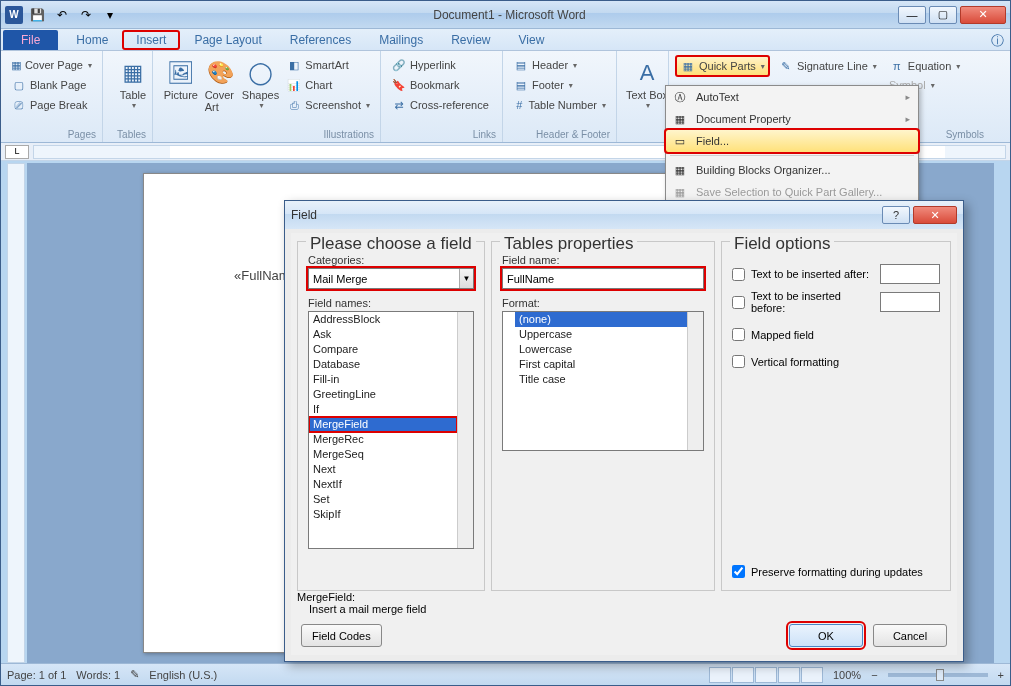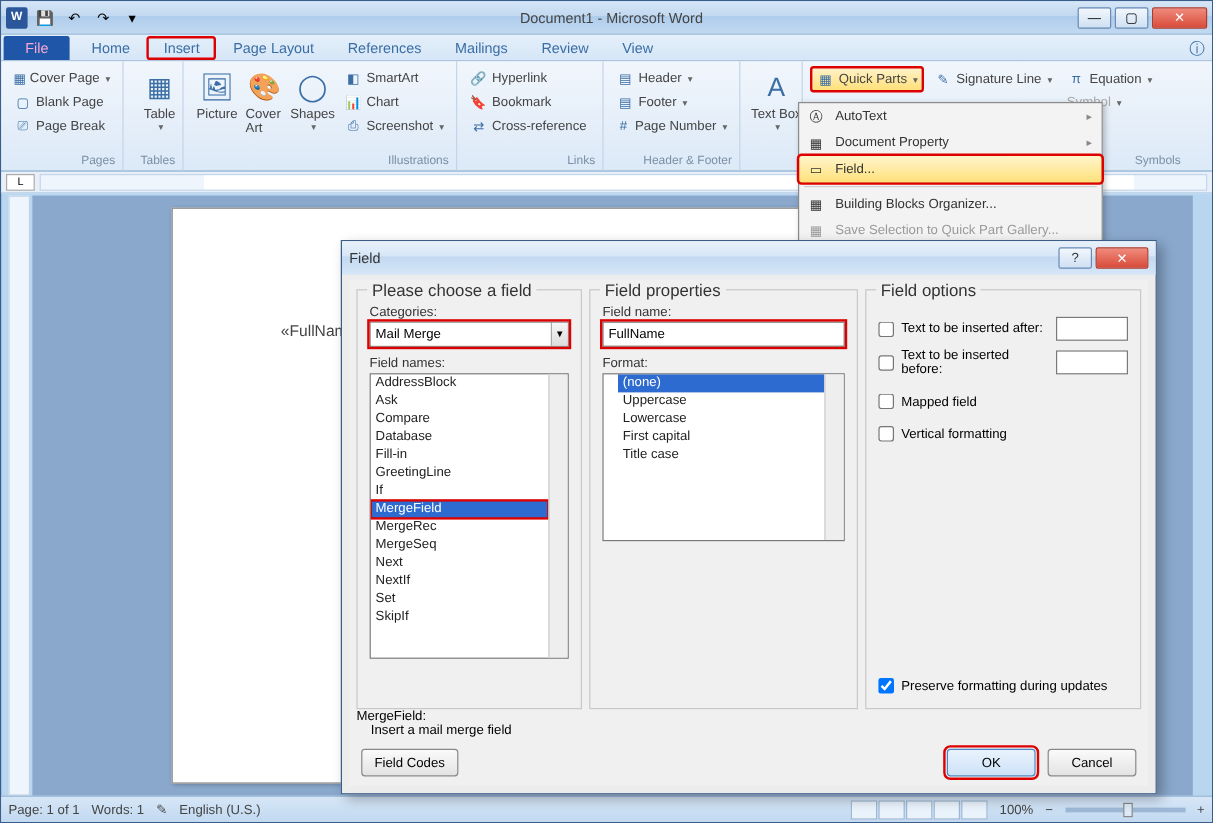--- a/index.html
+++ b/index.html
@@ -61,21 +61,21 @@
 .zoom-slider .thumb { position:absolute; left:48px; top:-4px; width:8px; height:12px; background:#dce9f7; border:1px solid #888; }
 
 
 .dialog { position:absolute; left:284px; top:200px; width:680px; height:462px; background:#ececec; border:1px solid #3b5d8a; box-shadow:4px 4px 10px rgba(0,0,0,.3); z-index:10; }
 .dlg-title { height:28px; background:linear-gradient(#e8f1fa,#d6e6f7 45%,#c2d9f0 46%,#d6e6f7); display:flex; align-items:center; padding:0 6px; font-size:12px; color:#333; }
 .dlg-title .t { flex:1; }
 .dlg-title .wbtn { width:28px; height:18px; border:1px solid #6a8bb5; border-radius:2px; background:linear-gradient(#f2f7fd,#cfe0f3); margin-left:3px; display:flex; align-items:center; justify-content:center; font-size:11px; }
 .dlg-title .wbtn.close { background:linear-gradient(#f08b7d,#d94b3a); border-color:#b23a2a; color:#fff; width:44px; }
 .dlg-body { position:absolute; top:32px; left:6px; right:6px; bottom:6px; background:#f0f0f0; }
 .fieldset { position:absolute; border:1px solid #c8c8c8; }
-.fieldset > .legend { position:absolute; top:-8px; left:8px; background:#f0f0f0; padding:0 4px; font-size:14px; color:#333; }
+.fieldset > .legend { position:absolute; top:-8px; left:8px; background:#f0f0f0; padding:0 4px; font-size:17px; color:#333; }
 .fs1 { left:6px; top:8px; width:188px; height:350px; }
 .fs2 { left:200px; top:8px; width:224px; height:350px; }
 .fs3 { left:430px; top:8px; width:230px; height:350px; }
 .lbl { font-size:11px; color:#333; display:block; margin:4px 0 2px; }
 .sect { padding:8px 10px 4px; }
 .combo { display:flex; border:1px solid #7a7a7a; height:21px; background:#fff; }
 .combo input { flex:1; border:none; font-size:11px; padding:0 4px; outline:none; }
 .combo .btn { width:17px; background:linear-gradient(#f5f5f5,#ddd); border-left:1px solid #aaa; display:flex; align-items:center; justify-content:center; font-size:8px; }
 .combo.highlight { outline:2px solid #d00;justify-content:center; }
 .listbox { border:1px solid #7a7a7a; background:#fff; height:238px; overflow:hidden; position:relative; }
@@ -217,21 +217,21 @@
             <span>Header</span>
             <span class="dd">▾</span>
           </div>
         <div class="rbtn">
             <span class="ico">▤</span>
             <span>Footer</span>
             <span class="dd">▾</span>
           </div>
         <div class="rbtn">
             <span class="ico">#</span>
-            <span>Page Number</span>
+            <span>Table Number</span>
             <span class="dd">▾</span>
           </div>
       </div>
       <div class="group-label">Header &amp; Footer</div>
     </div>
     <div class="ribbon-group" style="width:52px">
       <div class="big-btn">
           <span class="ico-big">A</span>
           <span>Text Box</span>
           <span class="dd">▾</span>
@@ -360,21 +360,21 @@
               <div class="li">NextIf</div>
               <div class="li">Set</div>
               <div class="li">SkipIf</div>
             </div>
           <div class="sb"></div>
         </div>
       </div>
     </div>
 
     <div class="fieldset fs2">
-      <div class="legend">Field properties</div>
+      <div class="legend">Tables properties</div>
       <div class="sect">
         <label class="lbl">Field name:</label>
         <input class="txtin highlight" value="FullName" style="">
         <label class="lbl" style="margin-top:8px">Format:</label>
         <div class="fmtbox" id="format-list">
           <div class="inner">
               <div class="li sel">(none)</div>
               <div class="li">Uppercase</div>
               <div class="li">Lowercase</div>
               <div class="li">First capital</div>

